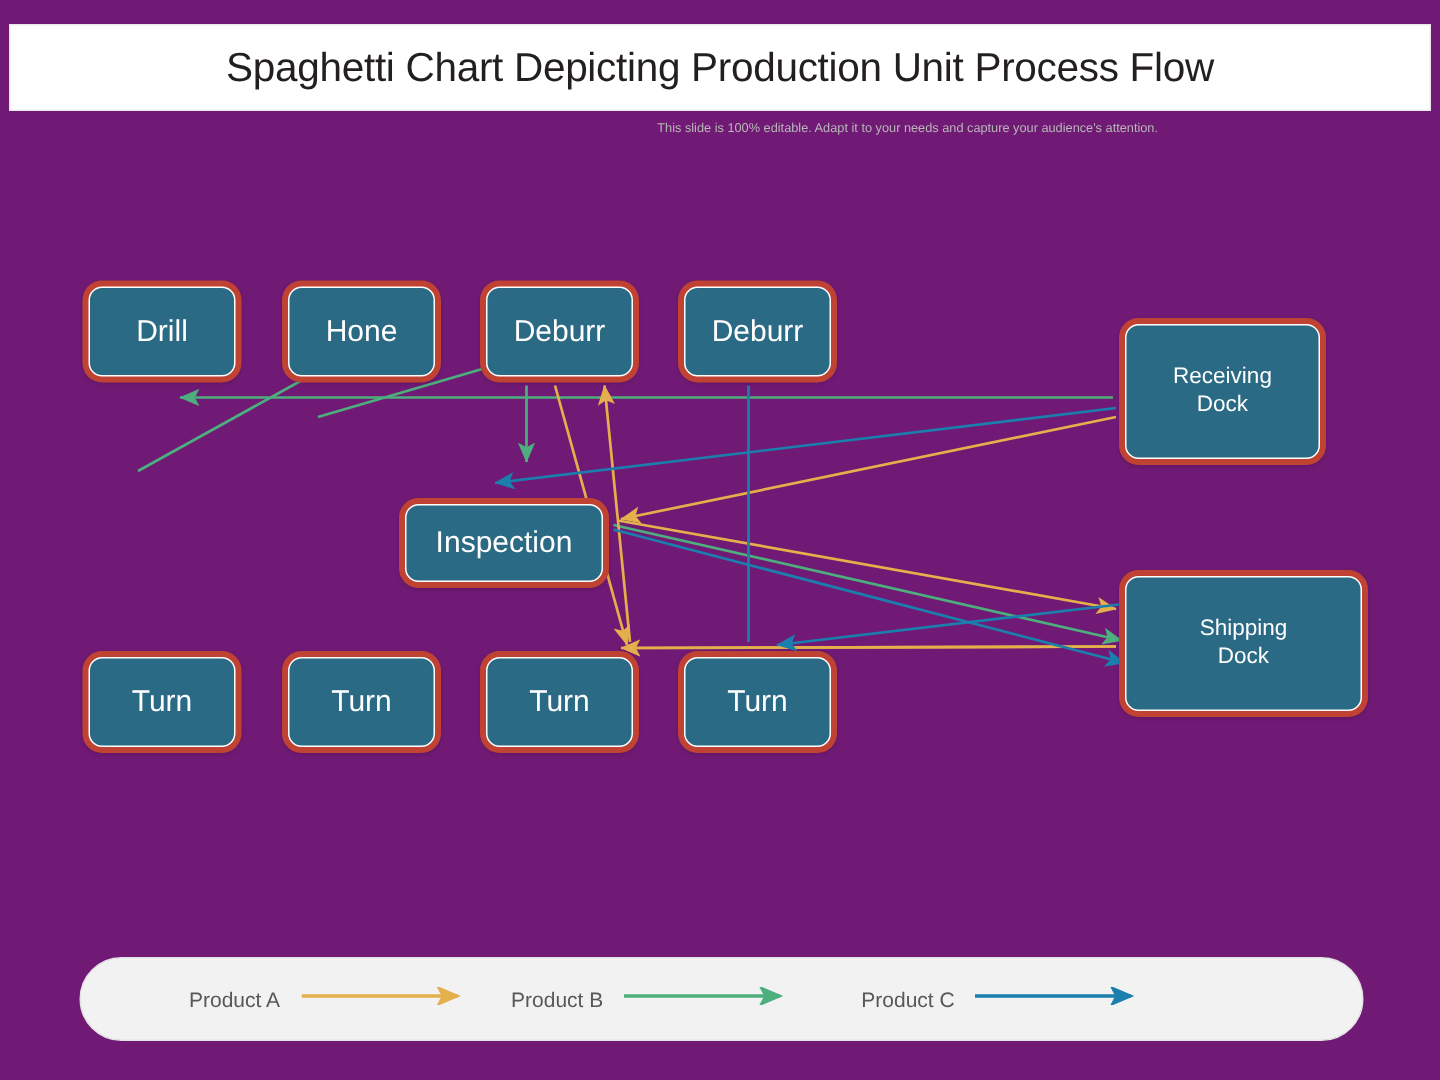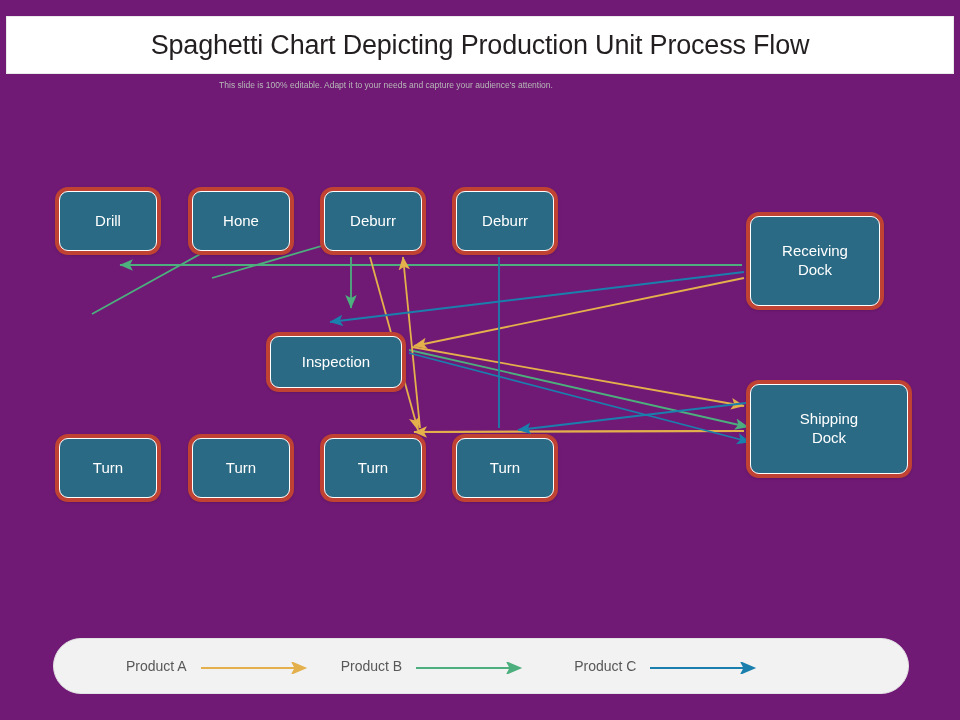--- a/index.html
+++ b/index.html
@@ -18,21 +18,21 @@
     background:#ffffff;
     border:1px solid #e9e9e9;
     box-sizing:border-box;
     display:flex;align-items:center;justify-content:center;
   }
   .title-text{
     font-size:27px;color:#231f20;letter-spacing:-0.2px;
     font-family:"Liberation Sans", sans-serif;white-space:nowrap;
   }
   .subtitle{
-    position:absolute;left:0;top:80px;width:772px;text-align:center;
+    position:absolute;left:0;top:80px;width:772px;text-align:right;
     font-size:8.5px;color:#b8b8b8;font-family:"Liberation Sans", sans-serif;
   }
 
   
   .stage{position:absolute;left:0;top:100px;width:960px;height:520px;}
   .arrow-layer{position:absolute;left:0;top:0;width:960px;height:520px;}
 
   
   .node{
     position:absolute;
@@ -46,35 +46,35 @@
   .node .inner{
     width:100%;height:100%;
     background:#2b6a84;
     border:1.5px solid #ffffff;
     border-radius:9px;
     box-sizing:border-box;
     display:flex;align-items:center;justify-content:center;
     text-align:center;
   }
   .node .label{
-    color:#ffffff;font-size:15px;line-height:1.25;
+    color:#ffffff;font-size:20px;line-height:1.25;
     font-family:"Liberation Sans", sans-serif;
     font-weight:400;
   }
   .node.dock .label{font-size:15px;}
 
   
   .legend{
     position:absolute;left:53px;top:538px;width:856px;height:56px;
     background:#f2f2f2;border:1px solid #e3e3e3;border-radius:28px;
     box-sizing:border-box;
     display:flex;align-items:center;
     z-index:6;
   }
-  .legend-item{display:flex;align-items:flex-end;}
+  .legend-item{display:flex;align-items:flex-start;}
   .legend-label{
     font-size:14px;color:#58585a;
     font-family:"Liberation Sans", sans-serif;white-space:nowrap;
   }
   .legend-arrow{margin-left:14px;}
 </style>
 </head>
 <body>
 
 <div class="slide">

